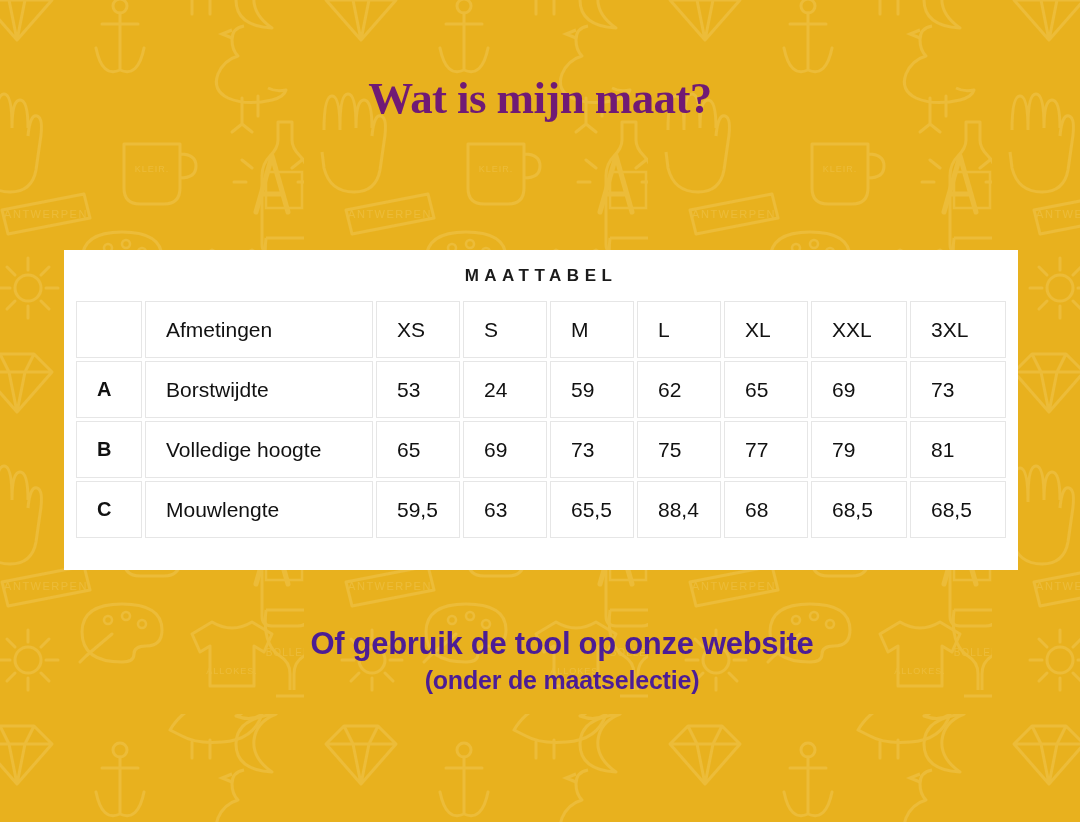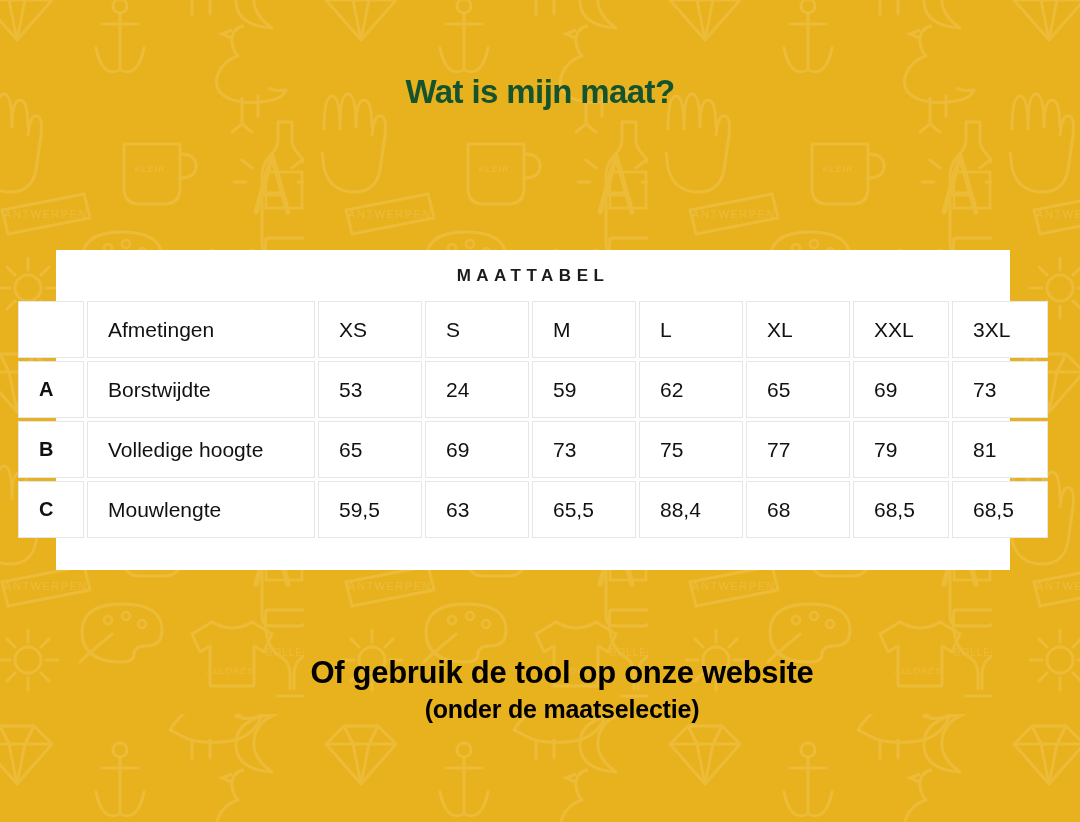--- a/index.html
+++ b/index.html
@@ -33,32 +33,33 @@
     z-index: 2;
     width: 1080px;
     height: 822px;
     display: flex;
     flex-direction: column;
     align-items: center;
   }
 
   .page-title {
     margin-top: 74px;
-    font-size: 33px;
+    font-size: 45px;
     font-weight: 700;
-    color: #14532d;
+    color: #701a75;
     letter-spacing: -0.6px;
     line-height: 1.1;
     text-align: center;
+    font-family: Liberation Serif, serif;
   }
 
   
   .card {
     position: absolute;
-    left: 56px;
+    left: 64px;
     top: 250px;
     width: 954px;
     height: 320px;
     background: #ffffff;
     display: flex;
     flex-direction: column;
     align-items: center;
   }
 
   .card-heading {
@@ -91,34 +92,34 @@
     white-space: nowrap;
   }
 
   .size-table th {
     font-weight: 400;
     font-size: 21px;
   }
 
   .col-letter  { width: 66px; padding: 0 0 0 24px; font-weight: 700; }
   .col-label   { width: 228px; }
-  .col-size    { width: 104px; }
+  .col-size    { width: 84px; }
   .col-size-w  { width: 96px; }
 
   th.col-letter { font-weight: 700; }
   td.row-letter { font-weight: 700; font-size: 20px; }
 
   
   .footer {
     position: absolute;
     left: 0;
     right: 0;
-    top: 655px;
+    top: 626px;
     text-align: center;
-    color: #000000;
+    color: #4c1d95;
     padding-left: 44px;
   }
 
   .footer-line1 {
     font-size: 31px;
     font-weight: 700;
     letter-spacing: -0.3px;
     line-height: 1.15;
   }
 

